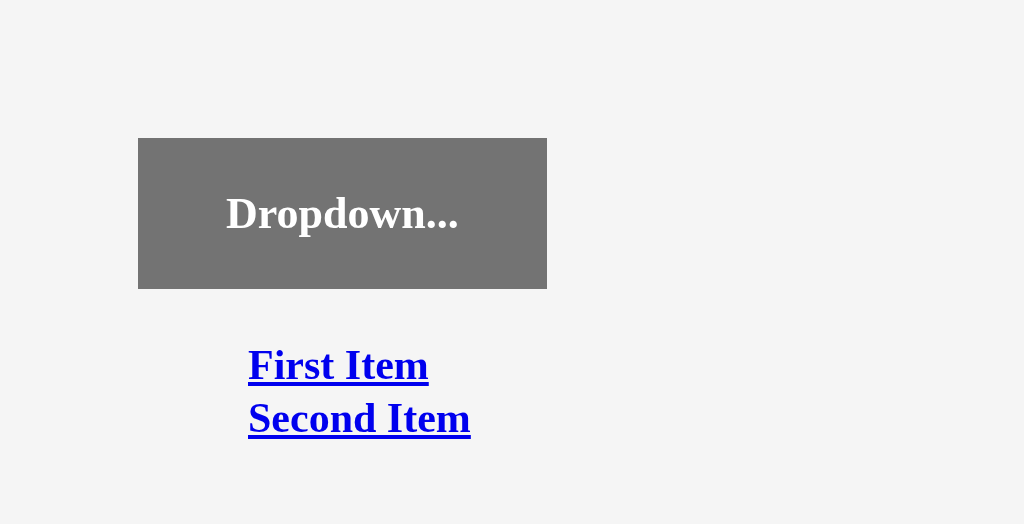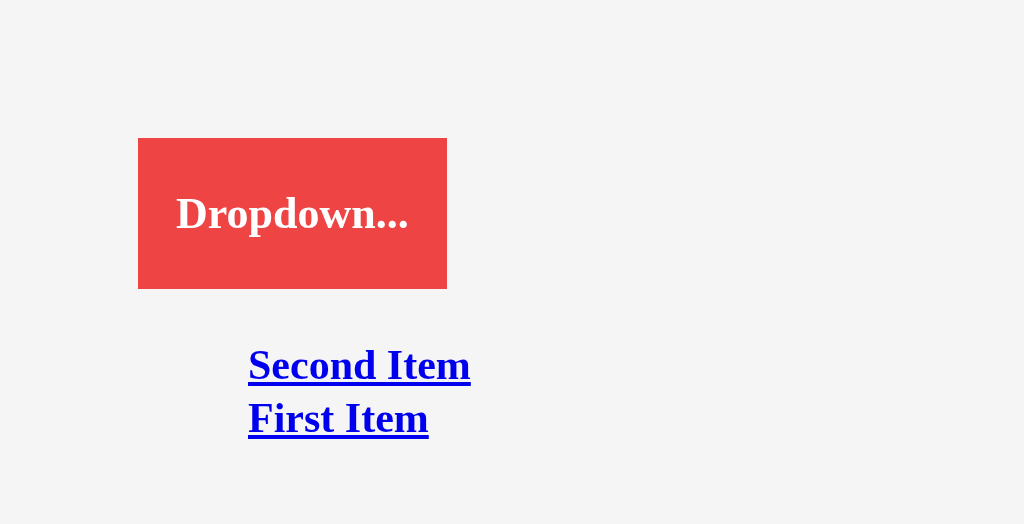--- a/index.html
+++ b/index.html
@@ -13,24 +13,24 @@
       background-color: #f5f5f5;
       font-family: Georgia, 'Times New Roman', serif;
       position: relative;
     }
     .dropdown-container {
       position: absolute;
       left: 138px;
       top: 138px;
     }
     .dropdown-button {
-      background-color: #ef4444;
+      background-color: #737373;
       color: #ffffff;
       border: none;
-      padding: 50px 38px;
+      padding: 50px 88px;
       font-size: 44px;
       font-weight: bold;
       font-family: Georgia, 'Times New Roman', serif;
       cursor: pointer;
       text-align: center;
     }
     .dropdown-menu {
       margin-top: 50px;
       margin-left: 110px;
       display: flex;
@@ -46,16 +46,16 @@
       line-height: 1.25;
       width: fit-content;
     }
   </style>
 </head>
 <body>
 
 <div class="dropdown-container">
   <button class="dropdown-button">Dropdown...</button>
   <div class="dropdown-menu">
+    <a class="dropdown-item">First Item</a>
     <a class="dropdown-item">Second Item</a>
-    <a class="dropdown-item">First Item</a>
   </div>
 </div>
 
 </body></html>

